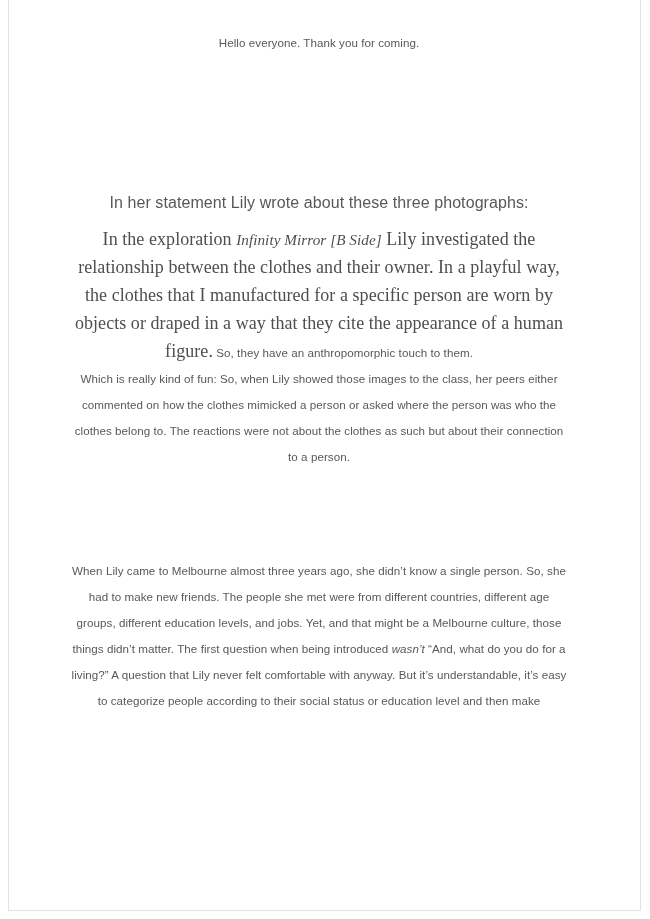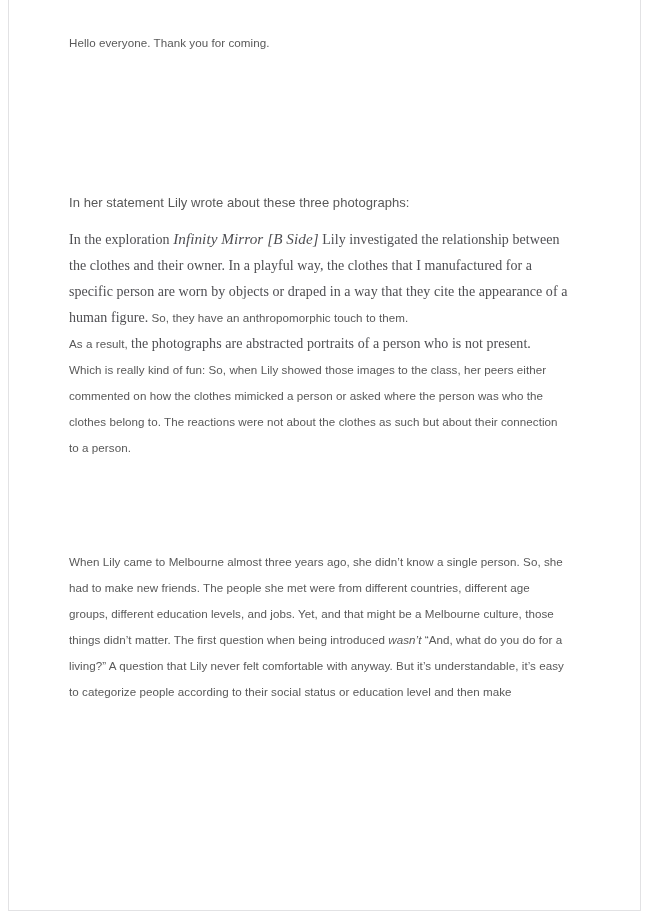--- a/index.html
+++ b/index.html
@@ -34,31 +34,31 @@
   }
 
   
   .para {
     color: #585858;
     font-family: "Liberation Sans", sans-serif;
     font-size: 11.6px;
     line-height: 26px;
     letter-spacing: 0.005em;
     margin: 0;
-    text-align: left;
+    text-align: center;
   }
 
   .para.small {
-    font-size: 13px;
+    font-size: 16px;
   }
 
   
   .serif {
     font-family: "Liberation Serif", serif;
-    font-size: 14px;
+    font-size: 18px;
     color: #4e4e52;
   }
 
   .serif-italic {
     font-family: "Liberation Serif", serif;
     font-size: 15.2px;
     font-style: italic;
     color: #4e4e52;
   }
 
@@ -89,21 +89,20 @@
 
     <div class="gap-xl"></div>
     <div class="gap-md"></div>
 
     <p class="para small">In her statement Lily wrote about these three photographs:</p>
 
     <div class="gap-sm"></div>
 
     <p class="para"><span class="serif">In the exploration </span><span class="serif-italic">Infinity Mirror [B Side]</span><span class="serif"> Lily investigated the relationship between the clothes and their owner. In a playful way, the clothes that I manufactured for a specific person are worn by objects or draped in a way that they cite the appearance of a human figure.</span><span> So, they have an anthropomorphic touch to them.</span></p>
 
-    <p class="para"><span>As a result, </span><span class="serif">the photographs are abstracted portraits of a person who is not present.</span></p>
 
     <p class="para">Which is really kind of fun: So, when Lily showed those images to the class, her peers either commented on how the clothes mimicked a person or asked where the person was who the clothes belong to. The reactions were not about the clothes as such but about their connection to a person.</p>
 
 
     <div class="gap-xl"></div>
 
 
     <div class="gap-xl"></div>
 
     <p class="para"><span>When Lily came to Melbourne almost three years ago, she didn’t know a single person. So, she had to make new friends. The people she met were from different countries, different age groups, different education levels, and jobs. Yet, and that might be a Melbourne culture, those things didn’t matter. The first question when being introduced </span><span class="italic">wasn’t</span><span> “And, what do you do for a living?” A question that Lily never felt comfortable with anyway. But it’s understandable, it’s easy to categorize people according to their social status or education level and then make</span></p>

